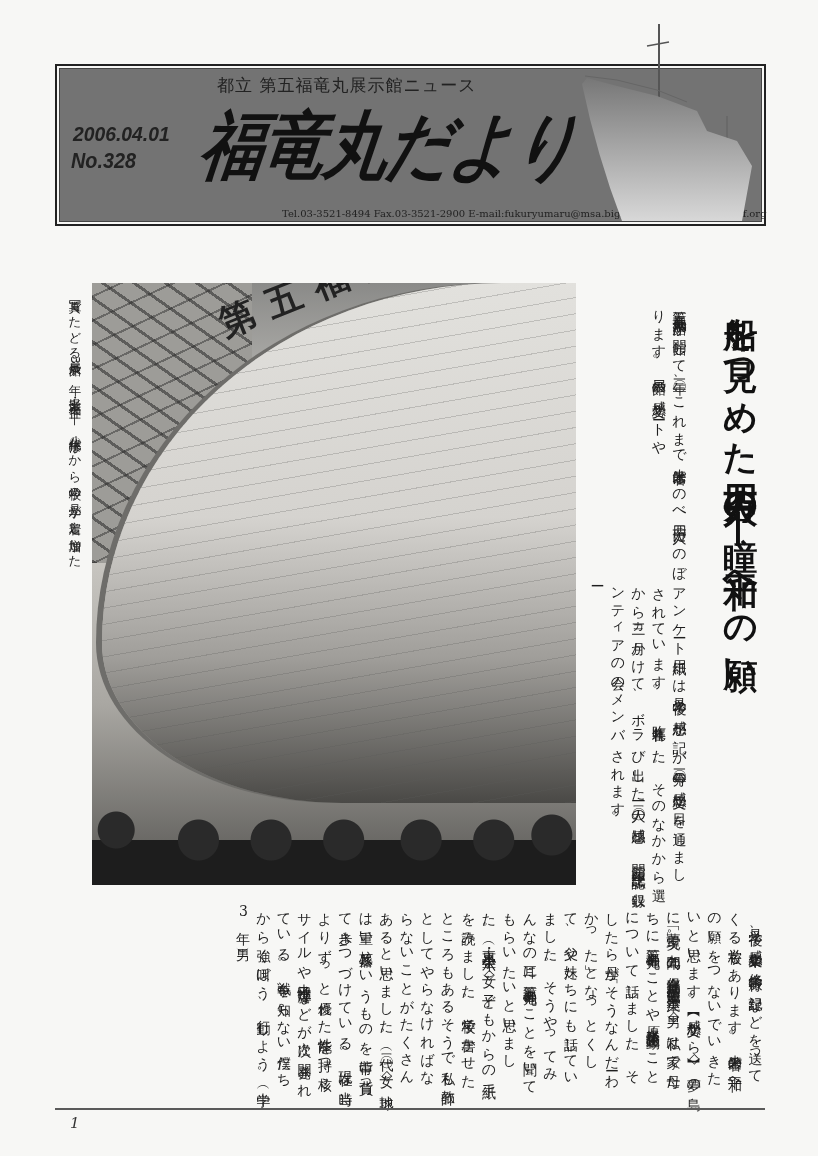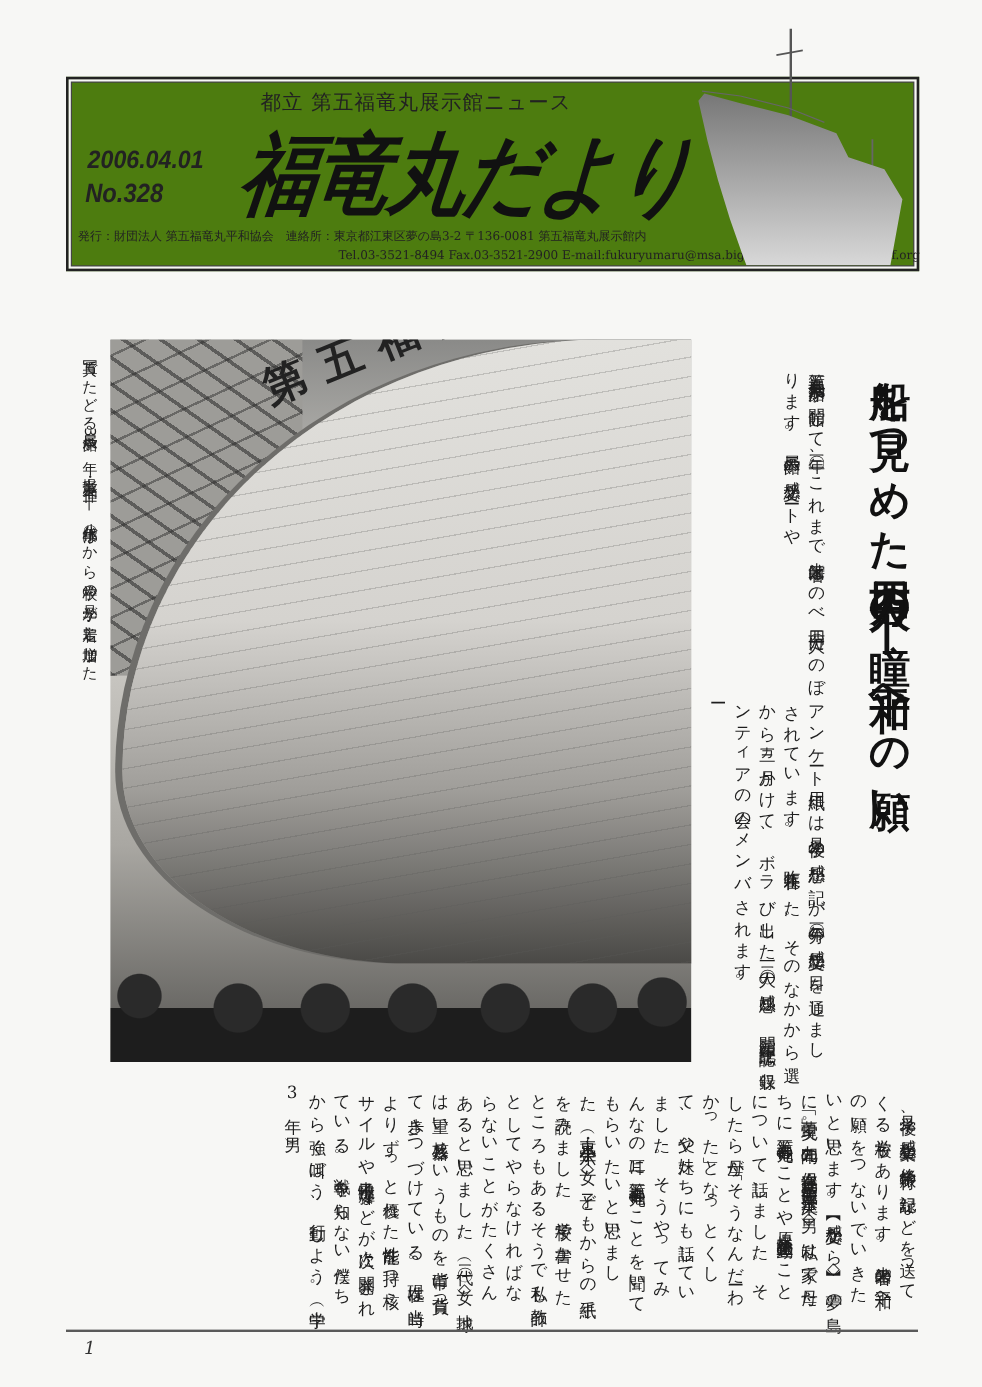--- a/index.html
+++ b/index.html
@@ -9,21 +9,21 @@
       position: relative;
       overflow: hidden;
       font-family: "DejaVu Serif", "Liberation Serif", serif;
       color: #1c1c1c;
     }
     .masthead {
       position: absolute; left: 55px; top: 64px;
       width: 707px; height: 158px;
       border: 2px solid #222;
       box-shadow: inset 0 0 0 2px #f7f7f5, inset 0 0 0 3px #444;
-      background: #4d7c0f;
+      background: #737373;
     }
     .masthead .subtitle {
       position: absolute; left: 160px; top: 8px;
       font-size: 17px; letter-spacing: 1px; color: #222;
     }
     .masthead .date {
       position: absolute; left: 16px; top: 56px;
       font-family: "Liberation Sans", sans-serif;
       font-style: italic; font-weight: bold; font-size: 21px;
       color: #222; transform: scaleX(0.92); transform-origin: left;
@@ -124,21 +124,20 @@
     }
   </style>
 </head>
 <body>
 
 <div class="masthead">
   <div class="subtitle">都立 第五福竜丸展示館ニュース</div>
   <div class="date">2006.04.01</div>
   <div class="issue">No.328</div>
   <div class="title">福竜丸だより</div>
-  <div class="publisher">発行：財団法人 第五福竜丸平和協会　連絡所：東京都江東区夢の島3-2 〒136-0081 第五福竜丸展示館内</div>
   <div class="contact">Tel.03-3521-8494  Fax.03-3521-2900  E-mail:fukuryumaru@msa.biglobe.ne.jp  URL  http://d5f.org</div>
   <svg class="ship-silhouette" viewBox="0 0 190 205">
     <defs>
       <linearGradient id="shipg" x1="0" y1="0" x2="0" y2="1">
         <stop offset="0" stop-color="#777"></stop>
         <stop offset="1" stop-color="#d8d8d8"></stop>
       </linearGradient>
     </defs>
     <line x1="82" y1="8" x2="82" y2="82" stroke="#555" stroke-width="2"></line>
     <line x1="70" y1="30" x2="92" y2="26" stroke="#555" stroke-width="1.5"></line>

